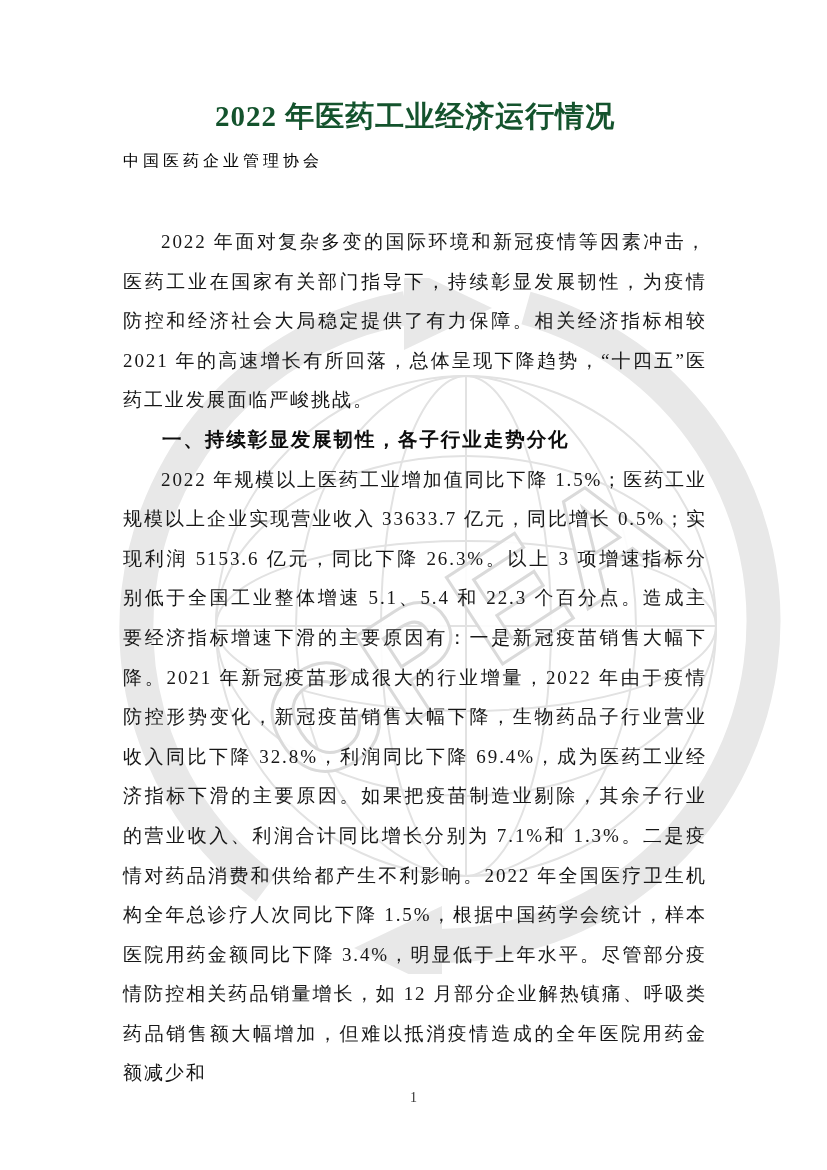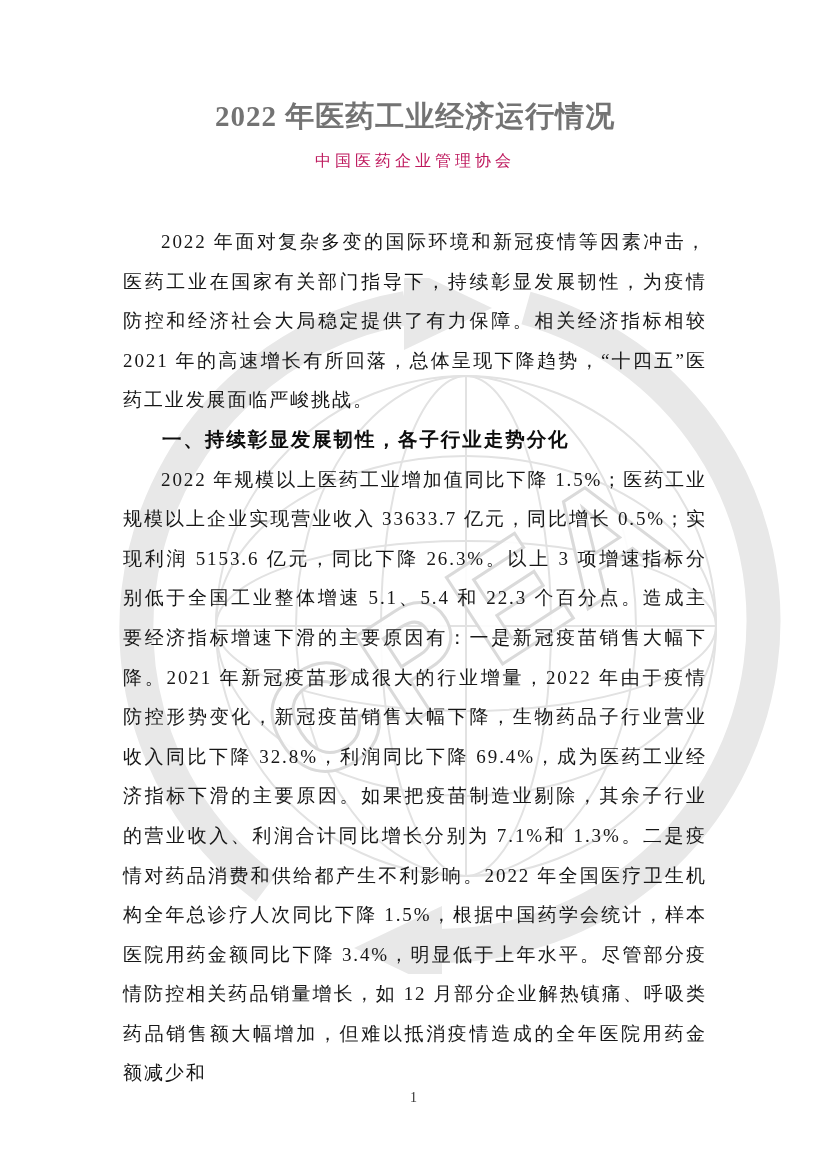--- a/index.html
+++ b/index.html
@@ -35,28 +35,28 @@
     width:584px;
     z-index:1;
   }
   .title {
     margin:0;
     text-align:center;
     font-size:29px;
     font-weight:bold;
     letter-spacing:1px;
     line-height:38px;
-    color:#737373;
+    color:#14532d;
   }
   .subtitle {
     margin-top:16px;
-    text-align:center;
+    text-align:left;
     font-size:16px;
     letter-spacing:4px;
-    color:#be185d;
+    color:#000000;
   }
   .body-text {
     margin-top:50px;
     font-size:19px;
     line-height:39.6px;
     text-align:justify;
     text-justify:inter-character;
   }
   .para {
     margin:0;

